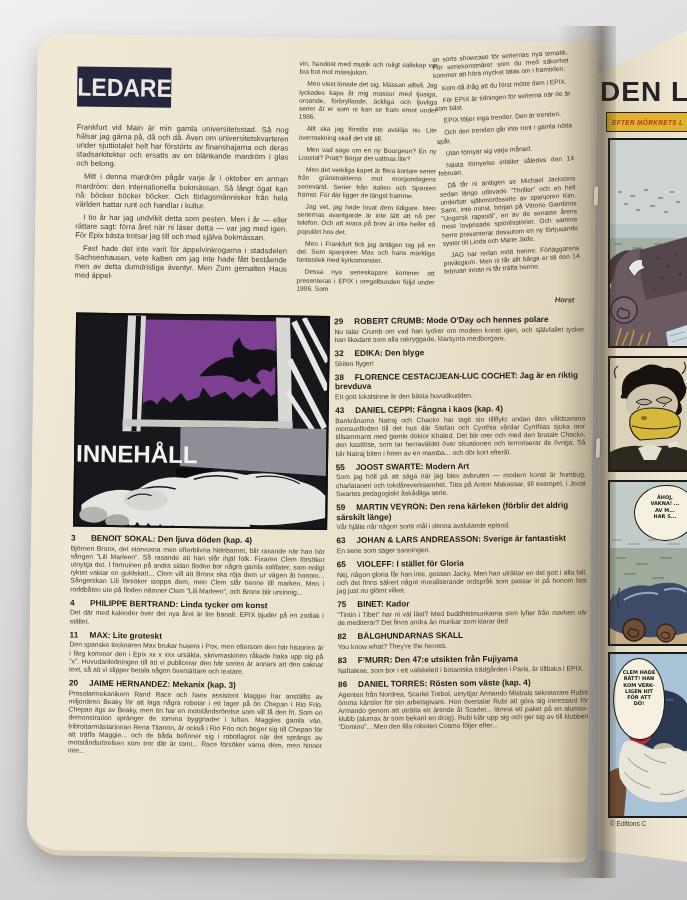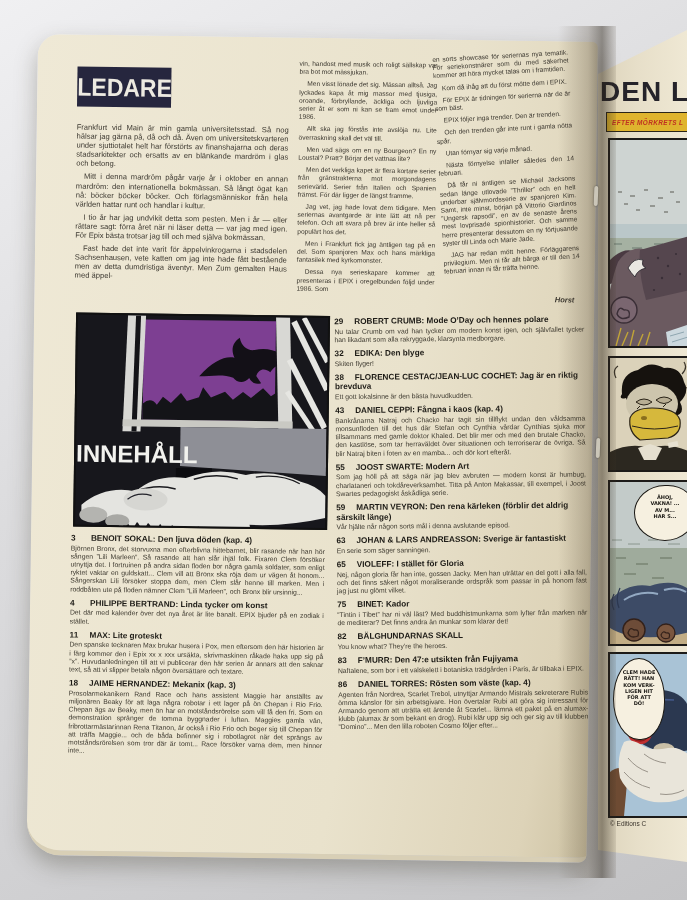--- a/index.html
+++ b/index.html
@@ -149,21 +149,21 @@
         </div>
         <div class="toc-entry">
           <div class="toc-head"><span class="toc-num">4</span>PHILIPPE BERTRAND: Linda tycker om konst</div>
           <div class="toc-desc">Det där med kalender över det nya året är lite banalt. EPIX bjuder på en zodiak i stället.</div>
         </div>
         <div class="toc-entry">
           <div class="toc-head"><span class="toc-num">11</span>MAX: Lite groteskt</div>
           <div class="toc-desc">Den spanske tecknaren Max brukar husera i Pox, men eftersom den här historien är i färg kommer den i Epix xx x xxx ursäkta, skrivmaskinen råkade haka upp sig på ”x”. Huvudanledningen till att vi publicerar den här serien är annars att den saknar text, så att vi slipper betala någon översättare och textare.</div>
         </div>
         <div class="toc-entry">
-          <div class="toc-head"><span class="toc-num">18</span>JAIME HERNANDEZ: Mekanix (kap. 3)</div>
+          <div class="toc-head"><span class="toc-num">20</span>JAIME HERNANDEZ: Mekanix (kap. 3)</div>
           <div class="toc-desc">Prosolarmekanikern Rand Race och hans assistent Maggie har anställts av miljonären Beaky för att laga några robotar i ett lager på ön Chepan i Rio Frio. Chepan ägs av Beaky, men ön har en motståndsrörelse som vill få den fri. Som en demonstration spränger de tomma byggnader i luften. Maggies gamla vän, fribrottarmästarinnan Rena Titanon, är också i Rio Frio och beger sig till Chepan för att träffa Maggie... och de båda befinner sig i robotlagret när det sprängs av motståndsrörelsen som tror där är tomt... Race försöker varna dem, men hinner inte...</div>
         </div>
       </div>
     <div class="toc" id="toc-right">
         <div class="toc-entry">
           <div class="toc-head"><span class="toc-num">29</span>ROBERT CRUMB: Mode O’Day och hennes polare</div>
           <div class="toc-desc">Nu talar Crumb om vad han tycker om modern konst igen, och självfallet tycker han likadant som alla rakryggade, klarsynta medborgare.</div>
         </div>
         <div class="toc-entry">
           <div class="toc-head"><span class="toc-num">32</span>EDIKA: Den blyge</div>

